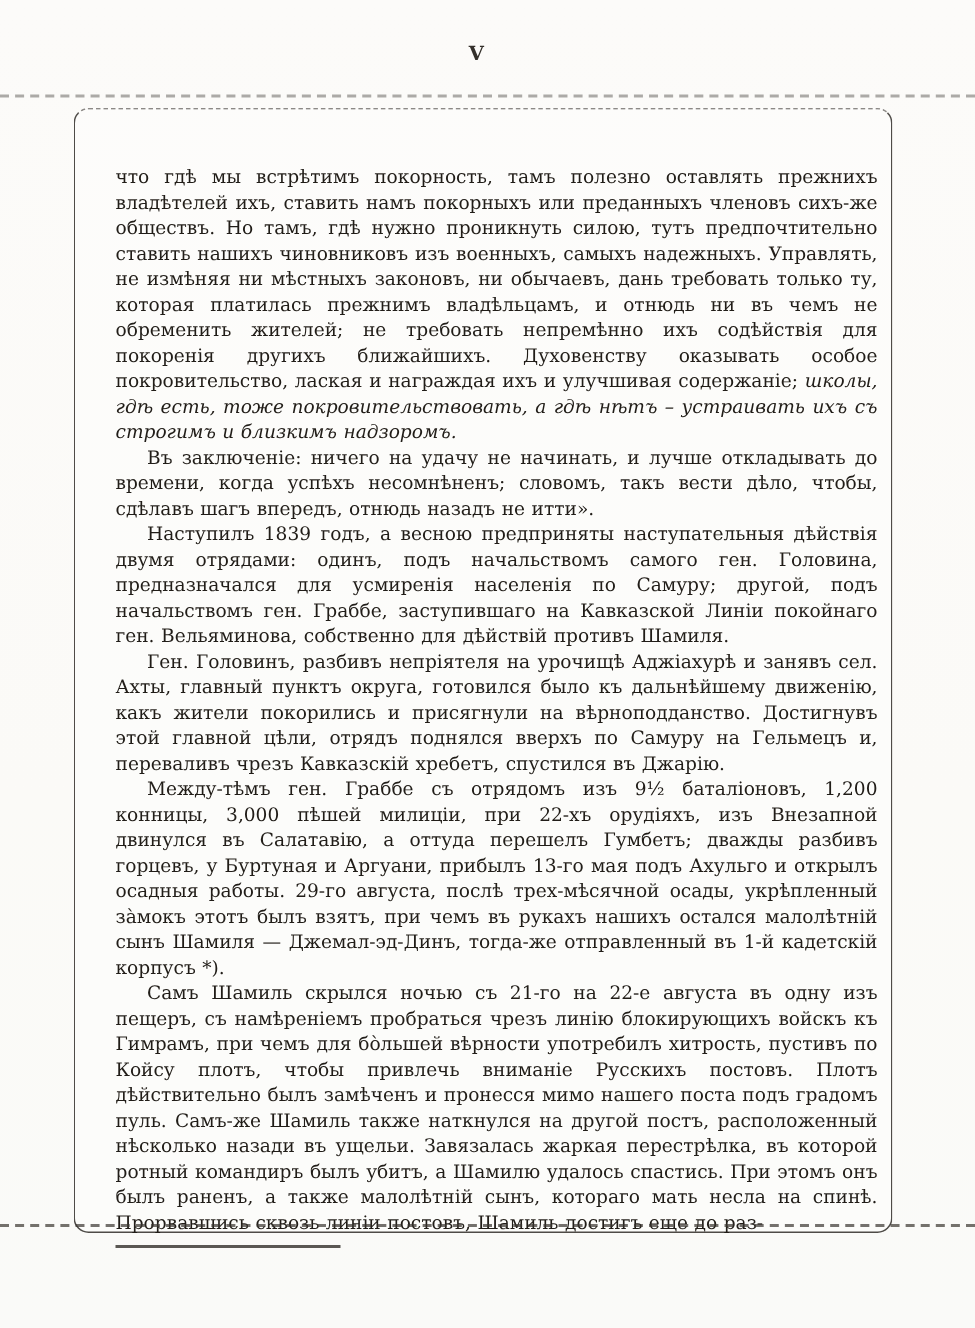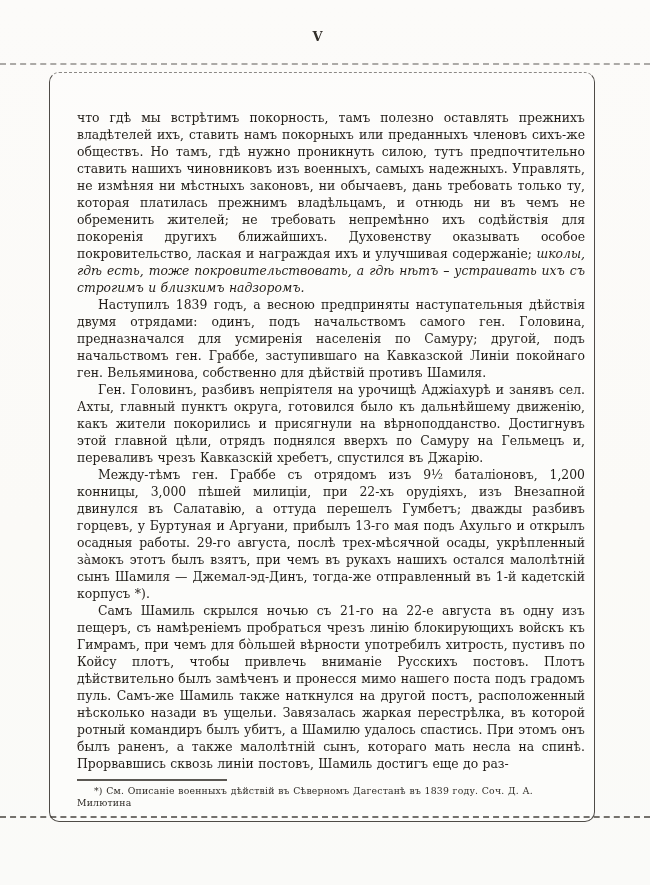--- a/index.html
+++ b/index.html
@@ -103,32 +103,32 @@
   <div class="page-number">V</div>
 
   <div class="scan-line top"></div>
 
   <div class="frame">
 
     <div class="text-block">
 
       <p class="para"><span>что гдѣ мы встрѣтимъ покорность, тамъ полезно оставлять прежнихъ владѣтелей ихъ, ставить намъ покорныхъ или преданныхъ членовъ сихъ-же обществъ. Но тамъ, гдѣ нужно проникнуть силою, тутъ предпочтительно ставить нашихъ чиновниковъ изъ военныхъ, самыхъ надежныхъ. Управлять, не измѣняя ни мѣстныхъ законовъ, ни обычаевъ, дань требовать только ту, которая платилась прежнимъ владѣльцамъ, и отнюдь ни въ чемъ не обременить жителей; не требовать непремѣнно ихъ содѣйствія для покоренія другихъ ближайшихъ. Духовенству оказывать особое покровительство, лаская и награждая ихъ и улучшивая содержаніе; </span><em>школы, гдѣ есть, тоже покровительствовать, а гдѣ нѣтъ – устраивать ихъ съ строгимъ и близкимъ надзоромъ.</em></p>
 
+      <p class="para indent">Въ заключеніе: ничего на удачу не начинать, и лучше откладывать до времени, когда успѣхъ несомнѣненъ; словомъ, такъ вести дѣло, чтобы, сдѣлавъ шагъ впередъ, отнюдь назадъ не итти».</p>
 
       <p class="para indent">Наступилъ 1839 годъ, а весною предприняты наступательныя дѣйствія двумя отрядами: одинъ, подъ начальствомъ самого ген. Головина, предназначался для усмиренія населенія по Самуру; другой, подъ начальствомъ ген. Граббе, заступившаго на Кавказской Линіи покойнаго ген. Вельяминова, собственно для дѣйствій противъ Шамиля.</p>
 
       <p class="para indent">Ген. Головинъ, разбивъ непріятеля на урочищѣ Аджіахурѣ и занявъ сел. Ахты, главный пунктъ округа, готовился было къ дальнѣйшему движенію, какъ жители покорились и присягнули на вѣрноподданство. Достигнувъ этой главной цѣли, отрядъ поднялся вверхъ по Самуру на Гельмецъ и, переваливъ чрезъ Кавказскій хребетъ, спустился въ Джарію.</p>
 
       <p class="para indent">Между-тѣмъ ген. Граббе съ отрядомъ изъ 9½ баталіоновъ, 1,200 конницы, 3,000 пѣшей милиціи, при 22-хъ орудіяхъ, изъ Внезапной двинулся въ Салатавію, а оттуда перешелъ Гумбетъ; дважды разбивъ горцевъ, у Буртуная и Аргуани, прибылъ 13-го мая подъ Ахульго и открылъ осадныя работы. 29-го августа, послѣ трех-мѣсячной осады, укрѣпленный за̀мокъ этотъ былъ взятъ, при чемъ въ рукахъ нашихъ остался малолѣтній сынъ Шамиля — Джемал-эд-Динъ, тогда-же отправленный въ 1-й кадетскій корпусъ *).</p>
 
       <p class="para indent">Самъ Шамиль скрылся ночью съ 21-го на 22-е августа въ одну изъ пещеръ, съ намѣреніемъ пробраться чрезъ линію блокирующихъ войскъ къ Гимрамъ, при чемъ для бо̀льшей вѣрности употребилъ хитрость, пустивъ по Койсу плотъ, чтобы привлечь вниманіе Русскихъ постовъ. Плотъ дѣйствительно былъ замѣченъ и пронесся мимо нашего поста подъ градомъ пуль. Самъ-же Шамиль также наткнулся на другой постъ, расположенный нѣсколько назади въ ущельи. Завязалась жаркая перестрѣлка, въ которой ротный командиръ былъ убитъ, а Шамилю удалось спастись. При этомъ онъ былъ раненъ, а также малолѣтній сынъ, котораго мать несла на спинѣ. Прорвавшись сквозь линіи постовъ, Шамиль достигъ еще до раз-</p>
 
       <div class="footnote">
         <div class="footnote-rule"></div>
-        <div class="footnote-text">*) См. Описаніе военныхъ дѣйствій въ Сѣверномъ Дагестанѣ въ 1839 году. Соч. Д. А. Милютина</div>
       </div>
 
     </div>
 
   </div>
 
   <div class="scan-line bottom"></div>
 
 </div>
 

